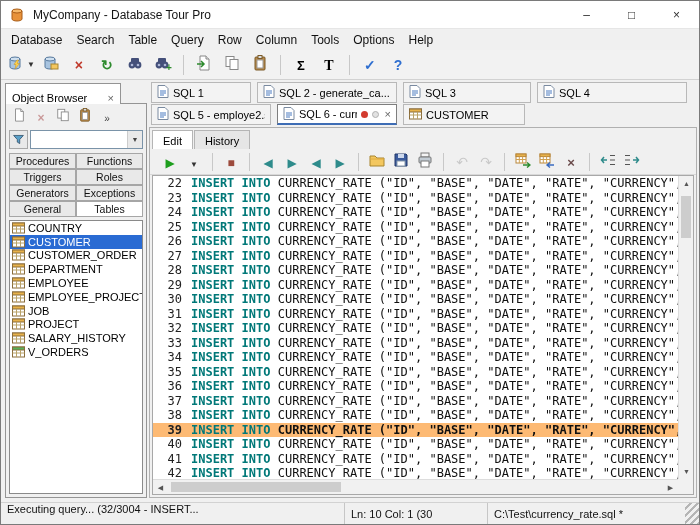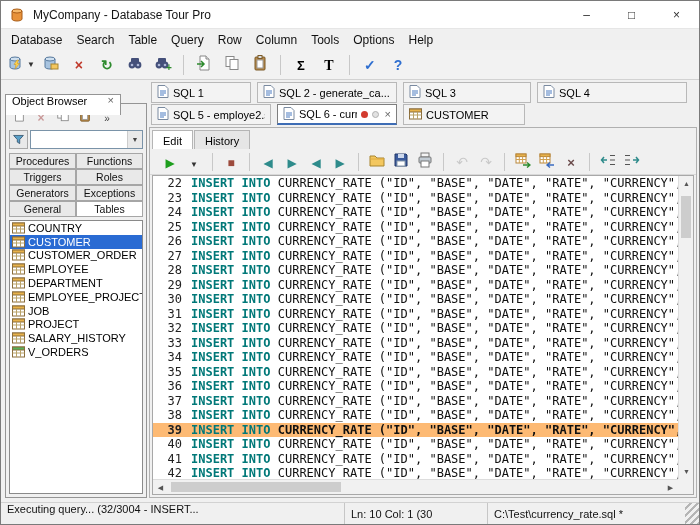--- a/index.html
+++ b/index.html
@@ -20,21 +20,21 @@
 
   
   .toolbar{position:absolute;top:49px;left:0;right:0;height:30px;background:#f2f2f2;border-bottom:1px solid #d2d2d2;display:flex;align-items:center;padding-left:4px}
   .tb-btn{height:25px;min-width:26px;display:flex;align-items:center;justify-content:center;margin:0 1px;border:1px solid transparent;border-radius:2px}
   .tb-sep{width:1px;height:20px;background:#c8c8c8;margin:0 6px}
   .caret{font-size:8px;color:#333;margin-left:2px}
   .disabled{opacity:.45}
 
   
   .left-pane{position:absolute;left:4px;top:82px;width:142px;height:415px}
-  .ob-tab{position:absolute;top:11px;left:0;width:116px;height:21px;background:#fff;border:1px solid #949494;border-bottom:none;display:flex;align-items:flex-start;padding:0 6px;font-size:11px;z-index:2}
+  .ob-tab{position:absolute;top:0;left:0;width:116px;height:21px;background:#fff;border:1px solid #949494;border-bottom:none;display:flex;align-items:flex-end;padding:0 6px;font-size:11px;z-index:2}
   .ob-close{margin-left:auto;color:#666;font-size:11px;line-height:1}
   .ob-body{position:absolute;top:20px;left:0;right:0;bottom:0;background:#f0f0f0;border:1px solid #949494;padding:3px;display:flex;flex-direction:column}
   .ob-toolbar{height:20px;display:flex;align-items:center;gap:4px;padding-left:1px}
   .ob-tbtn{width:18px;height:18px;display:flex;align-items:center;justify-content:center}
   .ob-filter{height:21px;display:flex;align-items:center;margin-top:2px;gap:2px}
   .filter-btn{width:19px;height:19px;border:1px solid #a8a8a8;background:#e9e9e9;display:flex;align-items:center;justify-content:center}
   .filter-combo{flex:1;height:19px;border:1px solid #7a93a8;background:#fff;display:flex;align-items:center;font-size:11px;padding-left:3px}
   .combo-arrow{margin-left:auto;width:15px;height:17px;background:#e9e9e9;border-left:1px solid #ccc;display:flex;align-items:center;justify-content:center;font-size:7px;color:#444}
   .cat-tabs{display:grid;grid-template-columns:1fr 1fr;margin-top:3px}
   .cat-tab{height:16px;font-size:10.5px;display:flex;align-items:center;justify-content:center;background:#e9e9e9;border:1px solid #a6a6a6;color:#111;white-space:nowrap;overflow:hidden}
@@ -278,31 +278,31 @@
             <span>CUSTOMER_ORDER</span>
           </div>
           <div class="tl-row">
             <span class="tl-icon">
               <svg width="13" height="12" viewBox="0 0 13 12">
                 <rect x="0.5" y="1" width="12" height="10" fill="#fff" stroke="#8a6d3b"></rect>
                 <rect x="0.5" y="1" width="12" height="3" fill="#e8b24a" stroke="#8a6d3b"></rect>
                 <path d="M0.5 7h12M4.5 4v7M8.5 4v7" stroke="#b9a269" stroke-width="1"></path>
               </svg>
             </span>
+            <span>DEPARTMENT</span>
+          </div>
+          <div class="tl-row">
+            <span class="tl-icon">
+              <svg width="13" height="12" viewBox="0 0 13 12">
+                <rect x="0.5" y="1" width="12" height="10" fill="#fff" stroke="#8a6d3b"></rect>
+                <rect x="0.5" y="1" width="12" height="3" fill="#e8b24a" stroke="#8a6d3b"></rect>
+                <path d="M0.5 7h12M4.5 4v7M8.5 4v7" stroke="#b9a269" stroke-width="1"></path>
+              </svg>
+            </span>
             <span>EMPLOYEE</span>
-          </div>
-          <div class="tl-row">
-            <span class="tl-icon">
-              <svg width="13" height="12" viewBox="0 0 13 12">
-                <rect x="0.5" y="1" width="12" height="10" fill="#fff" stroke="#8a6d3b"></rect>
-                <rect x="0.5" y="1" width="12" height="3" fill="#e8b24a" stroke="#8a6d3b"></rect>
-                <path d="M0.5 7h12M4.5 4v7M8.5 4v7" stroke="#b9a269" stroke-width="1"></path>
-              </svg>
-            </span>
-            <span>DEPARTMENT</span>
           </div>
           <div class="tl-row">
             <span class="tl-icon">
               <svg width="13" height="12" viewBox="0 0 13 12">
                 <rect x="0.5" y="1" width="12" height="10" fill="#fff" stroke="#8a6d3b"></rect>
                 <rect x="0.5" y="1" width="12" height="3" fill="#e8b24a" stroke="#8a6d3b"></rect>
                 <path d="M0.5 7h12M4.5 4v7M8.5 4v7" stroke="#b9a269" stroke-width="1"></path>
               </svg>
             </span>
             <span>EMPLOYEE_PROJECT</span>

